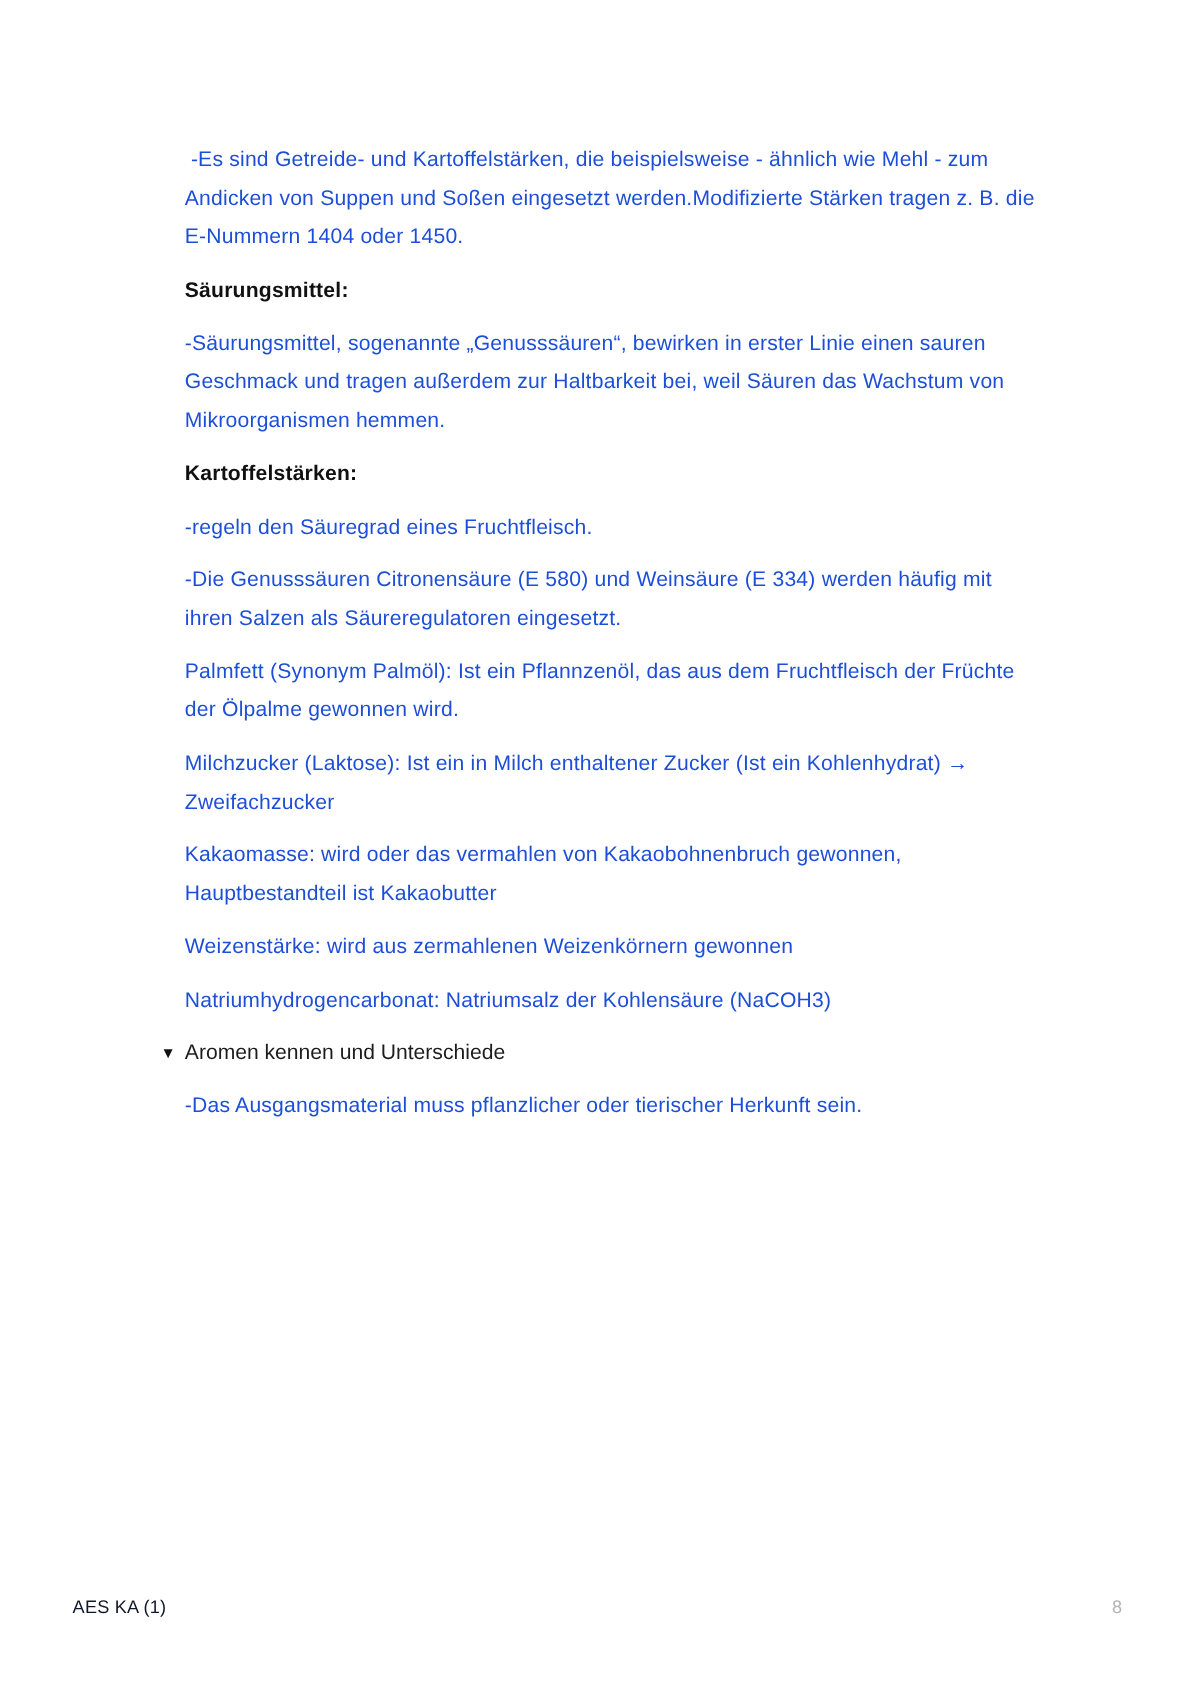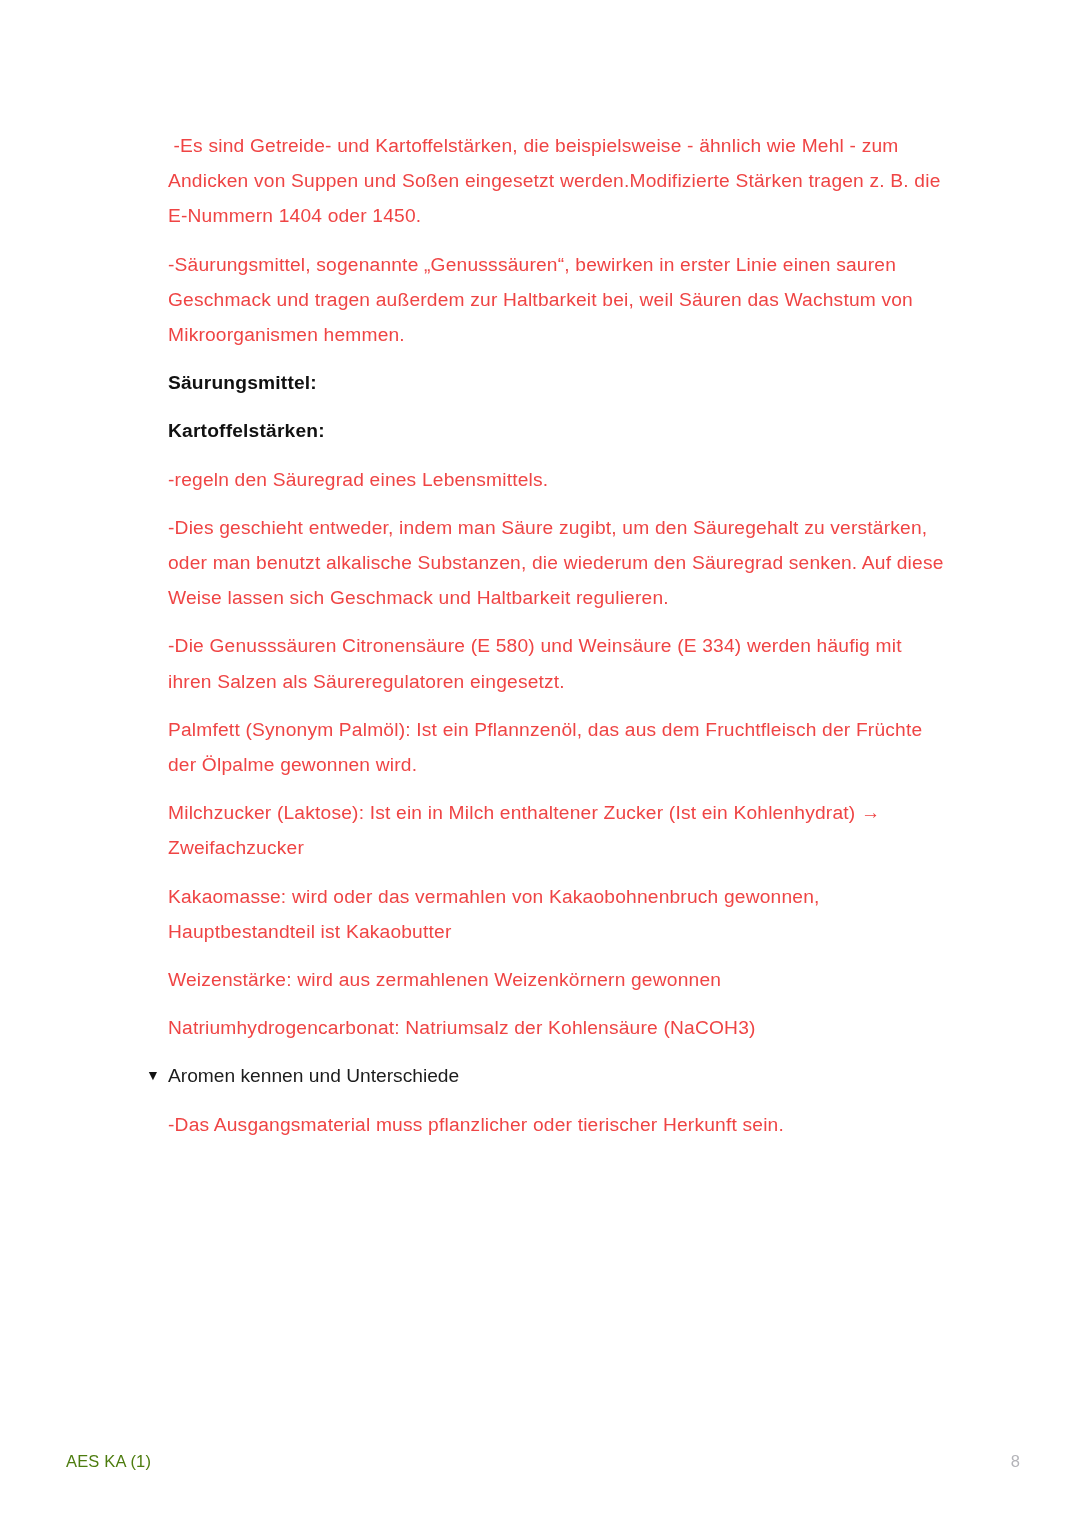--- a/index.html
+++ b/index.html
@@ -24,21 +24,21 @@
   .content {
     position: absolute;
     left: 168px;
     top: 128px;
     width: 776px;
   }
   .para {
     font-size: 19.2px;
     line-height: 35.2px;
     margin: 0 0 13px 0;
-    color: #ef4444;
+    color: #1d4ed8;
     letter-spacing: 0.01em;
     text-align: left;
     white-space: pre-wrap;
   }
   .para.heading {
     font-weight: bold;
     color: #111111;
     margin-bottom: 13px;
   }
   .collapsible {
@@ -67,45 +67,44 @@
     right: 0;
     top: 1446px;
     height: 30px;
   }
   .footer-left {
     position: absolute;
     left: 66px;
     top: 0;
     font-size: 16.5px;
     line-height: 30px;
-    color: #4d7c0f;
+    color: #0f172a;
     letter-spacing: 0.01em;
   }
   .footer-right {
     position: absolute;
     right: 60px;
     top: 0;
     font-size: 16.5px;
     line-height: 30px;
     color: #b3b3b8;
     text-align: right;
   }
 </style>
 </head>
 <body>
 
 <div class="page">
 
   <div class="content" id="body-container">
       <p class="para"> -Es sind Getreide- und Kartoffelstärken, die beispielsweise - ähnlich wie Mehl - zum Andicken von Suppen und Soßen eingesetzt werden.Modifizierte Stärken tragen z. B. die E-Nummern 1404 oder 1450.</p>
+      <p class="para heading">Säurungsmittel:</p>
       <p class="para">-Säurungsmittel, sogenannte „Genusssäuren“, bewirken in erster Linie einen sauren Geschmack und tragen außerdem zur Haltbarkeit bei, weil Säuren das Wachstum von Mikroorganismen hemmen.</p>
-      <p class="para heading">Säurungsmittel:</p>
       <p class="para heading">Kartoffelstärken:</p>
-      <p class="para">-regeln den Säuregrad eines Lebensmittels.</p>
-      <p class="para">-Dies geschieht entweder, indem man Säure zugibt, um den Säuregehalt zu verstärken, oder man benutzt alkalische Substanzen, die wiederum den Säuregrad senken. Auf diese Weise lassen sich Geschmack und Haltbarkeit regulieren.</p>
+      <p class="para">-regeln den Säuregrad eines Fruchtfleisch.</p>
       <p class="para">-Die Genusssäuren Citronensäure (E 580) und Weinsäure (E 334) werden häufig mit ihren Salzen als Säureregulatoren eingesetzt.</p>
       <p class="para">Palmfett (Synonym Palmöl): Ist ein Pflannzenöl, das aus dem Fruchtfleisch der Früchte der Ölpalme gewonnen wird.</p>
       <p class="para">Milchzucker (Laktose): Ist ein in Milch enthaltener Zucker (Ist ein Kohlenhydrat) → Zweifachzucker</p>
       <p class="para">Kakaomasse: wird oder das vermahlen von Kakaobohnenbruch gewonnen, Hauptbestandteil ist Kakaobutter</p>
       <p class="para">Weizenstärke: wird aus zermahlenen Weizenkörnern gewonnen</p>
       <p class="para">Natriumhydrogencarbonat: Natriumsalz der Kohlensäure (NaCOH3)</p>
       <div class="collapsible"><span class="tri">▼</span><span class="ctext">Aromen kennen und Unterschiede</span></div>
       <p class="para">-Das Ausgangsmaterial muss pflanzlicher oder tierischer Herkunft sein.</p>
     </div>
 

